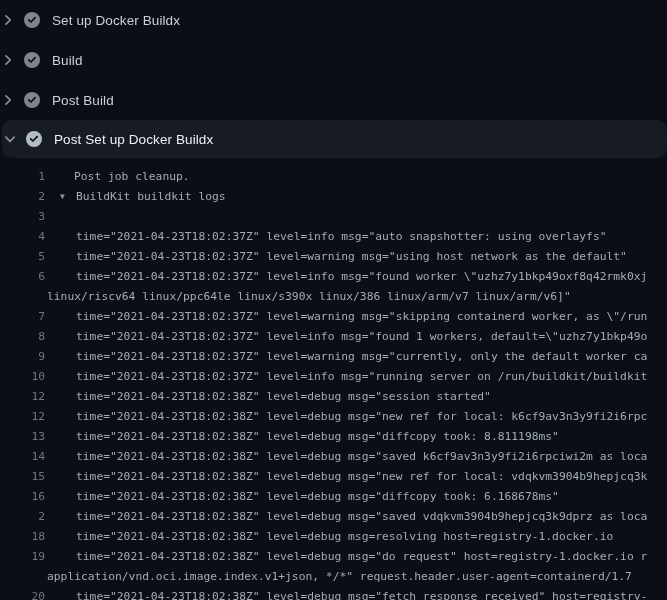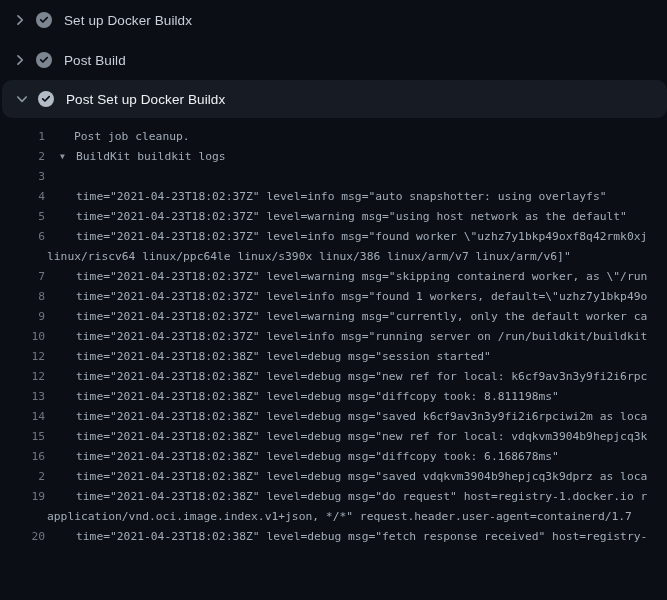--- a/index.html
+++ b/index.html
@@ -9,21 +9,21 @@
     --check-mark:#0b0e14; --line-number:#6e7681; --log-text:#a2acb8;
     --command-blue:#4184e4; --group-icon:#8b949e;
   }
   html,body{margin:0;padding:0}
   body{width:667px;height:600px;overflow:hidden;background:var(--page-bg)}
   .app{position:relative;width:667px;height:600px;overflow:hidden;
        font-family:"Liberation Sans",sans-serif}
 
   
   .steps{width:667px}
-  .step-row{display:flex;align-items:center;height:40px;padding-left:12px;box-sizing:border-box;cursor:pointer}
+  .step-row{display:flex;align-items:center;height:40px;box-sizing:border-box;cursor:pointer}
   .step-row.expanded{height:38px;margin-left:2px;width:665px;background:var(--panel-bg);border-radius:10px}
   .chev{width:16px;height:16px;display:flex;align-items:center;justify-content:center;margin-right:8px}
   .chev svg path{stroke:var(--icon-gray);fill:none;stroke-width:1.7;stroke-linecap:round;stroke-linejoin:round}
   .check{width:16px;height:16px;display:flex;align-items:center;justify-content:center;margin-right:12px}
   .check circle{fill:var(--check-circle)}
   .expanded .check circle{fill:var(--check-circle-active)}
   .check path{stroke:var(--check-mark);fill:none;stroke-width:1.7;stroke-linecap:round;stroke-linejoin:round}
   .step-label{font-size:13.5px;color:var(--step-label);letter-spacing:.1px}
   .expanded .step-label{color:var(--step-label-active)}
 
@@ -54,20 +54,34 @@
     </span>
     <span class="check">
       <svg width="16" height="16" viewBox="0 0 16 16">
         <circle cx="8" cy="8" r="8"></circle>
         <path d="M11.2 5.6 6.9 10 4.7 7.9"></path>
       </svg>
     </span>
     <span class="step-label">Set up Docker Buildx</span>
   </div>
 
+  <div class="step-row">
+    <span class="chev">
+      <svg width="16" height="16" viewBox="0 0 16 16">
+            <path d="M6 3.8l4.3 4.2L6 12.2"></path>
+          </svg>
+    </span>
+    <span class="check">
+      <svg width="16" height="16" viewBox="0 0 16 16">
+        <circle cx="8" cy="8" r="8"></circle>
+        <path d="M11.2 5.6 6.9 10 4.7 7.9"></path>
+      </svg>
+    </span>
+    <span class="step-label">Build</span>
+  </div>
 
   <div class="step-row">
     <span class="chev">
       <svg width="16" height="16" viewBox="0 0 16 16">
             <path d="M6 3.8l4.3 4.2L6 12.2"></path>
           </svg>
     </span>
     <span class="check">
       <svg width="16" height="16" viewBox="0 0 16 16">
         <circle cx="8" cy="8" r="8"></circle>
@@ -193,20 +207,25 @@
     
     <span class="txt">time="2021-04-23T18:02:38Z" level=debug msg="diffcopy took: 6.168678ms"</span>
   </div>
 
   <div class="log-row kind-log">
     <span class="num">2</span>
     
     <span class="txt">time="2021-04-23T18:02:38Z" level=debug msg="saved vdqkvm3904b9hepjcq3k9dprz as loca</span>
   </div>
 
+  <div class="log-row kind-log">
+    <span class="num">18</span>
+    
+    <span class="txt">time="2021-04-23T18:02:38Z" level=debug msg=resolving host=registry-1.docker.io</span>
+  </div>
 
   <div class="log-row kind-log">
     <span class="num">19</span>
     
     <span class="txt">time="2021-04-23T18:02:38Z" level=debug msg="do request" host=registry-1.docker.io r</span>
   </div>
 
   <div class="log-row kind-cont">
     <span class="num"></span>
     

